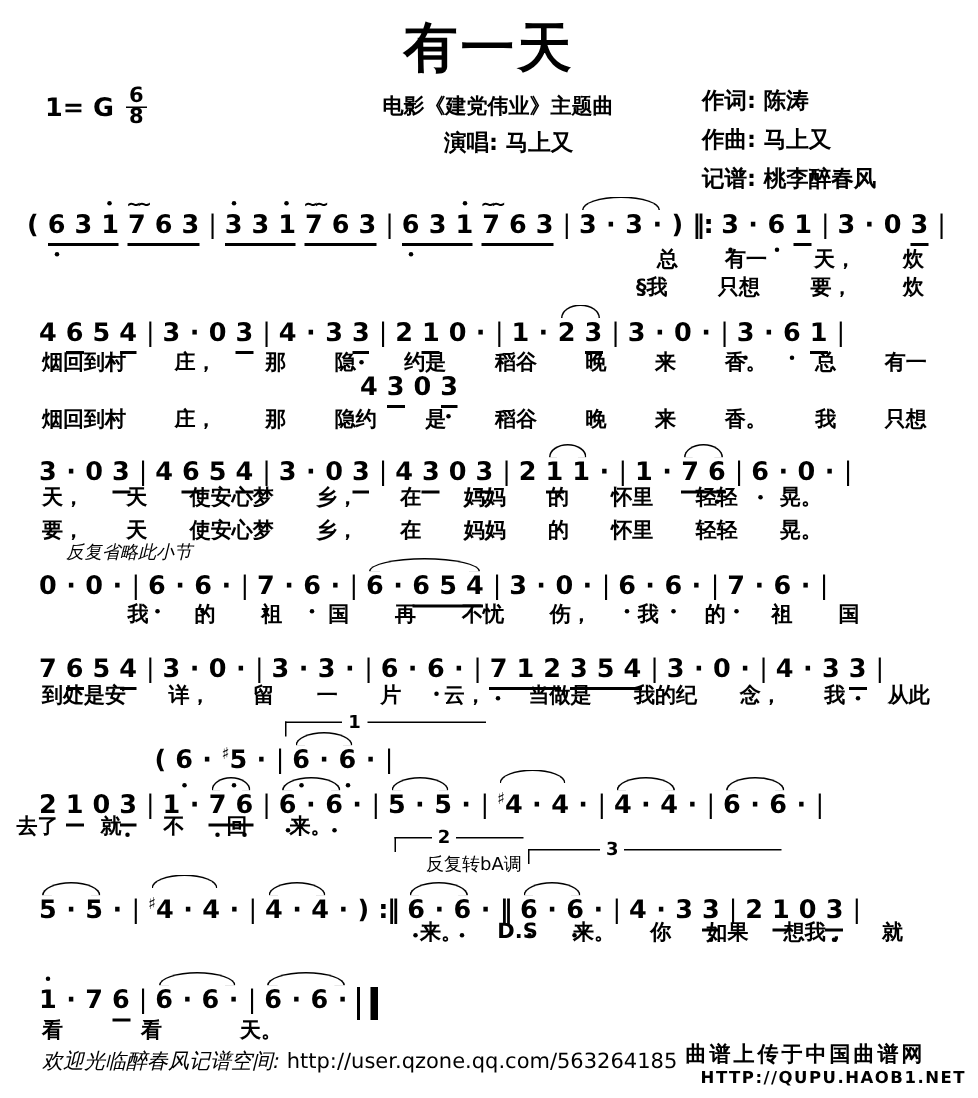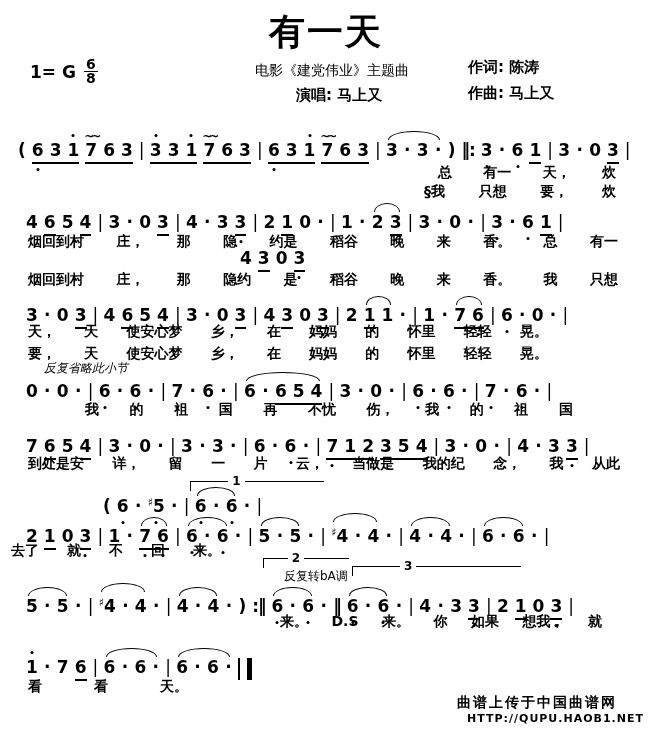--- a/index.html
+++ b/index.html
@@ -5,21 +5,21 @@
   html,body{margin:0;padding:0;background:#fff;}
   .page{position:relative;width:652px;height:732px;background:#fff;overflow:hidden;
         font-family:"DejaVu Sans",sans-serif;color:#000;}
   
   .title{position:absolute;top:8px;left:0;right:0;text-align:center;
          font-size:36px;font-weight:bold;letter-spacing:2px;}
   .keysig{position:absolute;left:30px;top:58px;display:flex;align-items:center;gap:8px;
           font-size:17px;font-weight:bold;}
   .meter{display:inline-flex;flex-direction:column;align-items:center;font-size:14px;line-height:13px;}
   .meter .den{border-top:1.6px solid #000;padding:0 2px;}
-  .subtitle{position:absolute;left:255px;top:62px;font-size:14px;font-weight:normal;}
+  .subtitle{position:absolute;left:255px;top:62px;font-size:14px;font-weight:bold;}
   .performer{position:absolute;left:296px;top:86px;font-size:15px;font-weight:bold;}
   .credit{position:absolute;left:468px;font-size:15px;font-weight:bold;white-space:nowrap;}
   .credit.c1{top:58px}.credit.c2{top:84px}.credit.c3{top:110px}
   
   .nrow{position:absolute;display:flex;align-items:baseline;gap:6px;white-space:nowrap;
         font-weight:bold;font-size:17px;line-height:21px;}
   .note{position:relative;display:inline-block;min-width:11px;text-align:center;}
   .dot{display:inline-block;width:7px;text-align:center;}
   .bar{display:inline-block;width:5px;text-align:center;font-weight:normal;}
   .paren{font-weight:bold;}
@@ -66,20 +66,21 @@
     <span class="meter">
       <span class="num">6</span>
       <span class="den">8</span>
     </span>
   </div>
 
   <div class="subtitle">电影《建党伟业》主题曲</div>
   <div class="performer">演唱: 马上又</div>
   <div class="credit c1">作词: 陈涛</div>
   <div class="credit c2">作曲: 马上又</div>
+  <div class="credit c3">记谱: 桃李醉春风</div>
 
   <div id="score-area">
       <div class="nrow" style="left: 18px; top: 140px;">
         <span class="paren">(</span>
         <span class="beam">
           <span class="note lo">6</span>
           <span class="note">3</span>
           <span class="note hi">1</span>
         </span>
         <span class="beam">
@@ -606,18 +607,21 @@
       <div class="volta" style="left: 263px; top: 558px; width: 85px;">
         <span class="num">2</span>
       </div>
       <div class="volta" style="left: 352px; top: 566px; width: 168px;">
         <span class="num">3</span>
       </div>
       <div class="anno italic" style="left: 44px; top: 360px;">反复省略此小节</div>
       <div class="anno" style="left: 284px; top: 568px;">反复转bA调</div>
     </div>
 
+  <div class="footer-left">
+    <span class="lbl">欢迎光临醉春风记谱空间: </span><span>http://user.qzone.qq.com/563264185</span>
+  </div>
   <div class="footer-right">
     <div class="r1">曲谱上传于中国曲谱网</div>
     <div class="r2">HTTP://QUPU.HAOB1.NET</div>
   </div>
 
 </div>
 
 </body></html>

